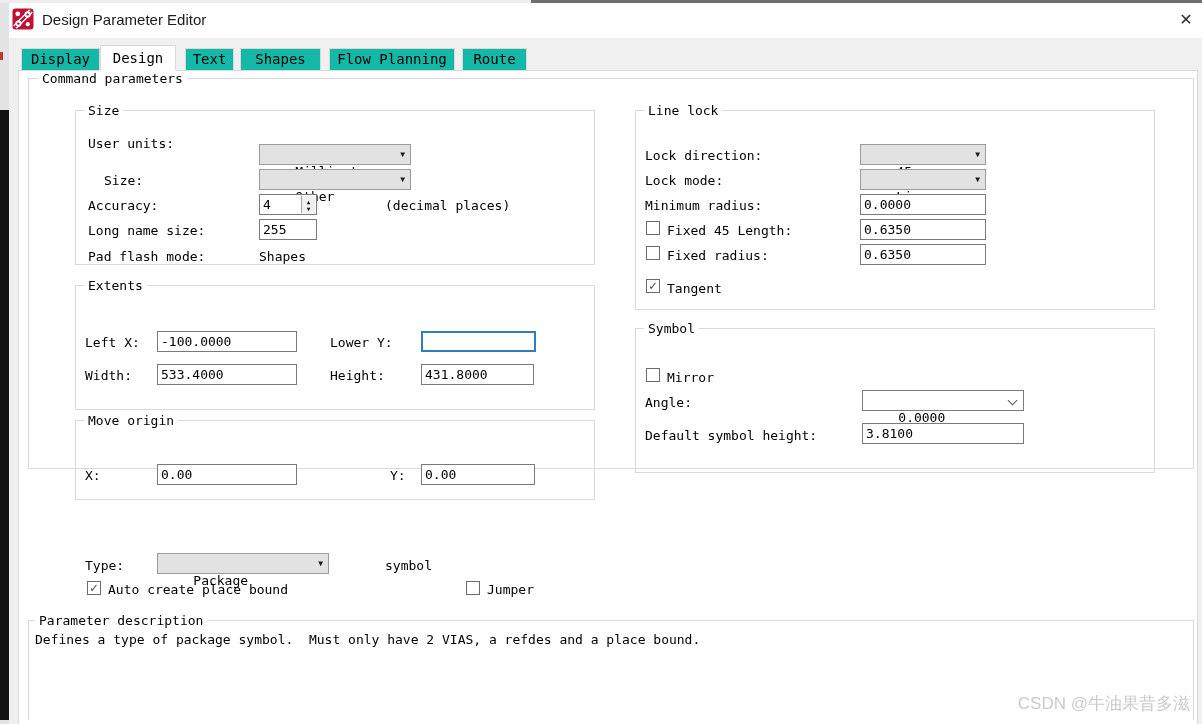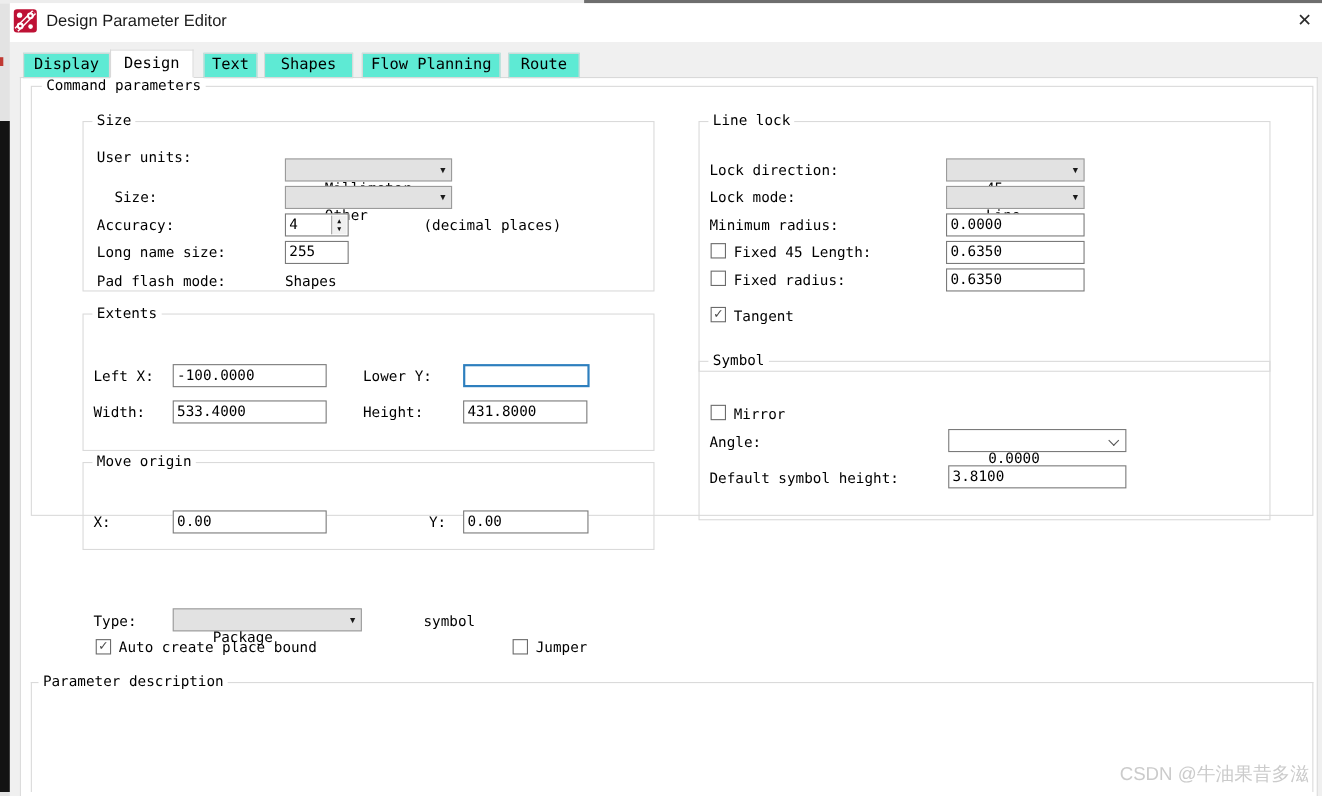--- a/index.html
+++ b/index.html
@@ -19,21 +19,21 @@
   
   .titlebar { left:9px; top:3px; width:1193px; height:35px; background:#fff; }
   .dialog-bg { left:9px; top:38px; width:1193px; height:686px; background:#f0f0f0; }
   .app-icon { left:12px; top:8px; width:22px; height:22px; }
   .win-title { left:42px; top:11px; font-family:"Liberation Sans",sans-serif; font-size:15px; color:#1a1a1a; white-space:pre; }
   .close-btn { left:1174px; top:8px; width:24px; height:24px; text-align:center; line-height:24px;
                font-family:"Liberation Sans",sans-serif; font-size:16px; color:#2b2b2b; cursor:default; }
 
   
   .page { left:18px; top:70px; width:1180px; height:654px; background:#fff; border:1px solid #d9d9d9; border-bottom:none; }
-  .tab { top:48px; height:23px; background:#5eead4; border:1px solid #d9d9d9; text-align:center;
+  .tab { top:48px; height:23px; background:#14b8a6; border:1px solid #d9d9d9; text-align:center;
          line-height:21px; font-size:14px; white-space:pre; z-index:2; }
   .tab.active { top:45px; height:26px; background:#fff; border-bottom:1px solid #fff; line-height:24px; z-index:3; }
 
   
   .groupbox { border:1px solid #dadada; background:transparent; }
   .gb-title { position:absolute; top:-8px; left:8px; background:#fff; padding:0 4px; font-size:13px; line-height:15px; white-space:pre; }
 
   .lbl { line-height:15px; white-space:pre; }
   .field { height:21px; background:#fff; border:1px solid #7a7a7a; font-size:13px; line-height:17px; padding:1px 3px; white-space:pre; overflow:hidden; }
   .field.focused { border:2px solid #2e7fbe; padding:0 2px; }
@@ -155,21 +155,21 @@
     <span class="dd-arr">▼</span>
   </div>
   <div class="abs lbl" style="left:385px;top:558px;">symbol</div>
   <div class="abs checkbox" style="left:87px;top:581px;">
     <span>✓</span>
   </div>
   <div class="abs lbl" style="left:108px;top:582px;">Auto create place bound</div>
   <div class="abs checkbox" style="left:466px;top:581px;"></div>
   <div class="abs lbl" style="left:487px;top:582px;">Jumper</div>
 
-  <div class="abs groupbox" style="left:635px;top:110px;width:520px;height:228px;">
+  <div class="abs groupbox" style="left:635px;top:110px;width:520px;height:200px;">
     <span class="gb-title">Line lock</span>
   </div>
   <div class="abs lbl" style="left:645px;top:148px;">Lock direction:</div>
   <div class="abs dd" style="left:860px;top:144px;width:126px;">
     <span>45</span>
     <span class="dd-arr">▼</span>
   </div>
   <div class="abs lbl" style="left:645px;top:173px;">Lock mode:</div>
   <div class="abs dd" style="left:860px;top:169px;width:126px;">
     <span>Line</span>
@@ -197,16 +197,17 @@
   <div class="abs combo" style="left:862px;top:390px;width:162px;">
     <span>0.0000</span>
     <span class="combo-chev"></span>
   </div>
   <div class="abs lbl" style="left:645px;top:428px;">Default symbol height:</div>
   <div class="abs field" style="left:862px;top:423px;width:162px;">3.8100</div>
 
   <div class="abs groupbox" style="left:28px;top:620px;width:1166px;height:100px;border-bottom:none;">
     <span class="gb-title" style="left:6px;">Parameter description</span>
   </div>
+  <div class="abs lbl" style="left:35px;top:632px;">Defines a type of package symbol.  Must only have 2 VIAS, a refdes and a place bound.</div>
 
   <div class="abs watermark">CSDN @牛油果昔多滋</div>
 
 </div>
 
 </body></html>

